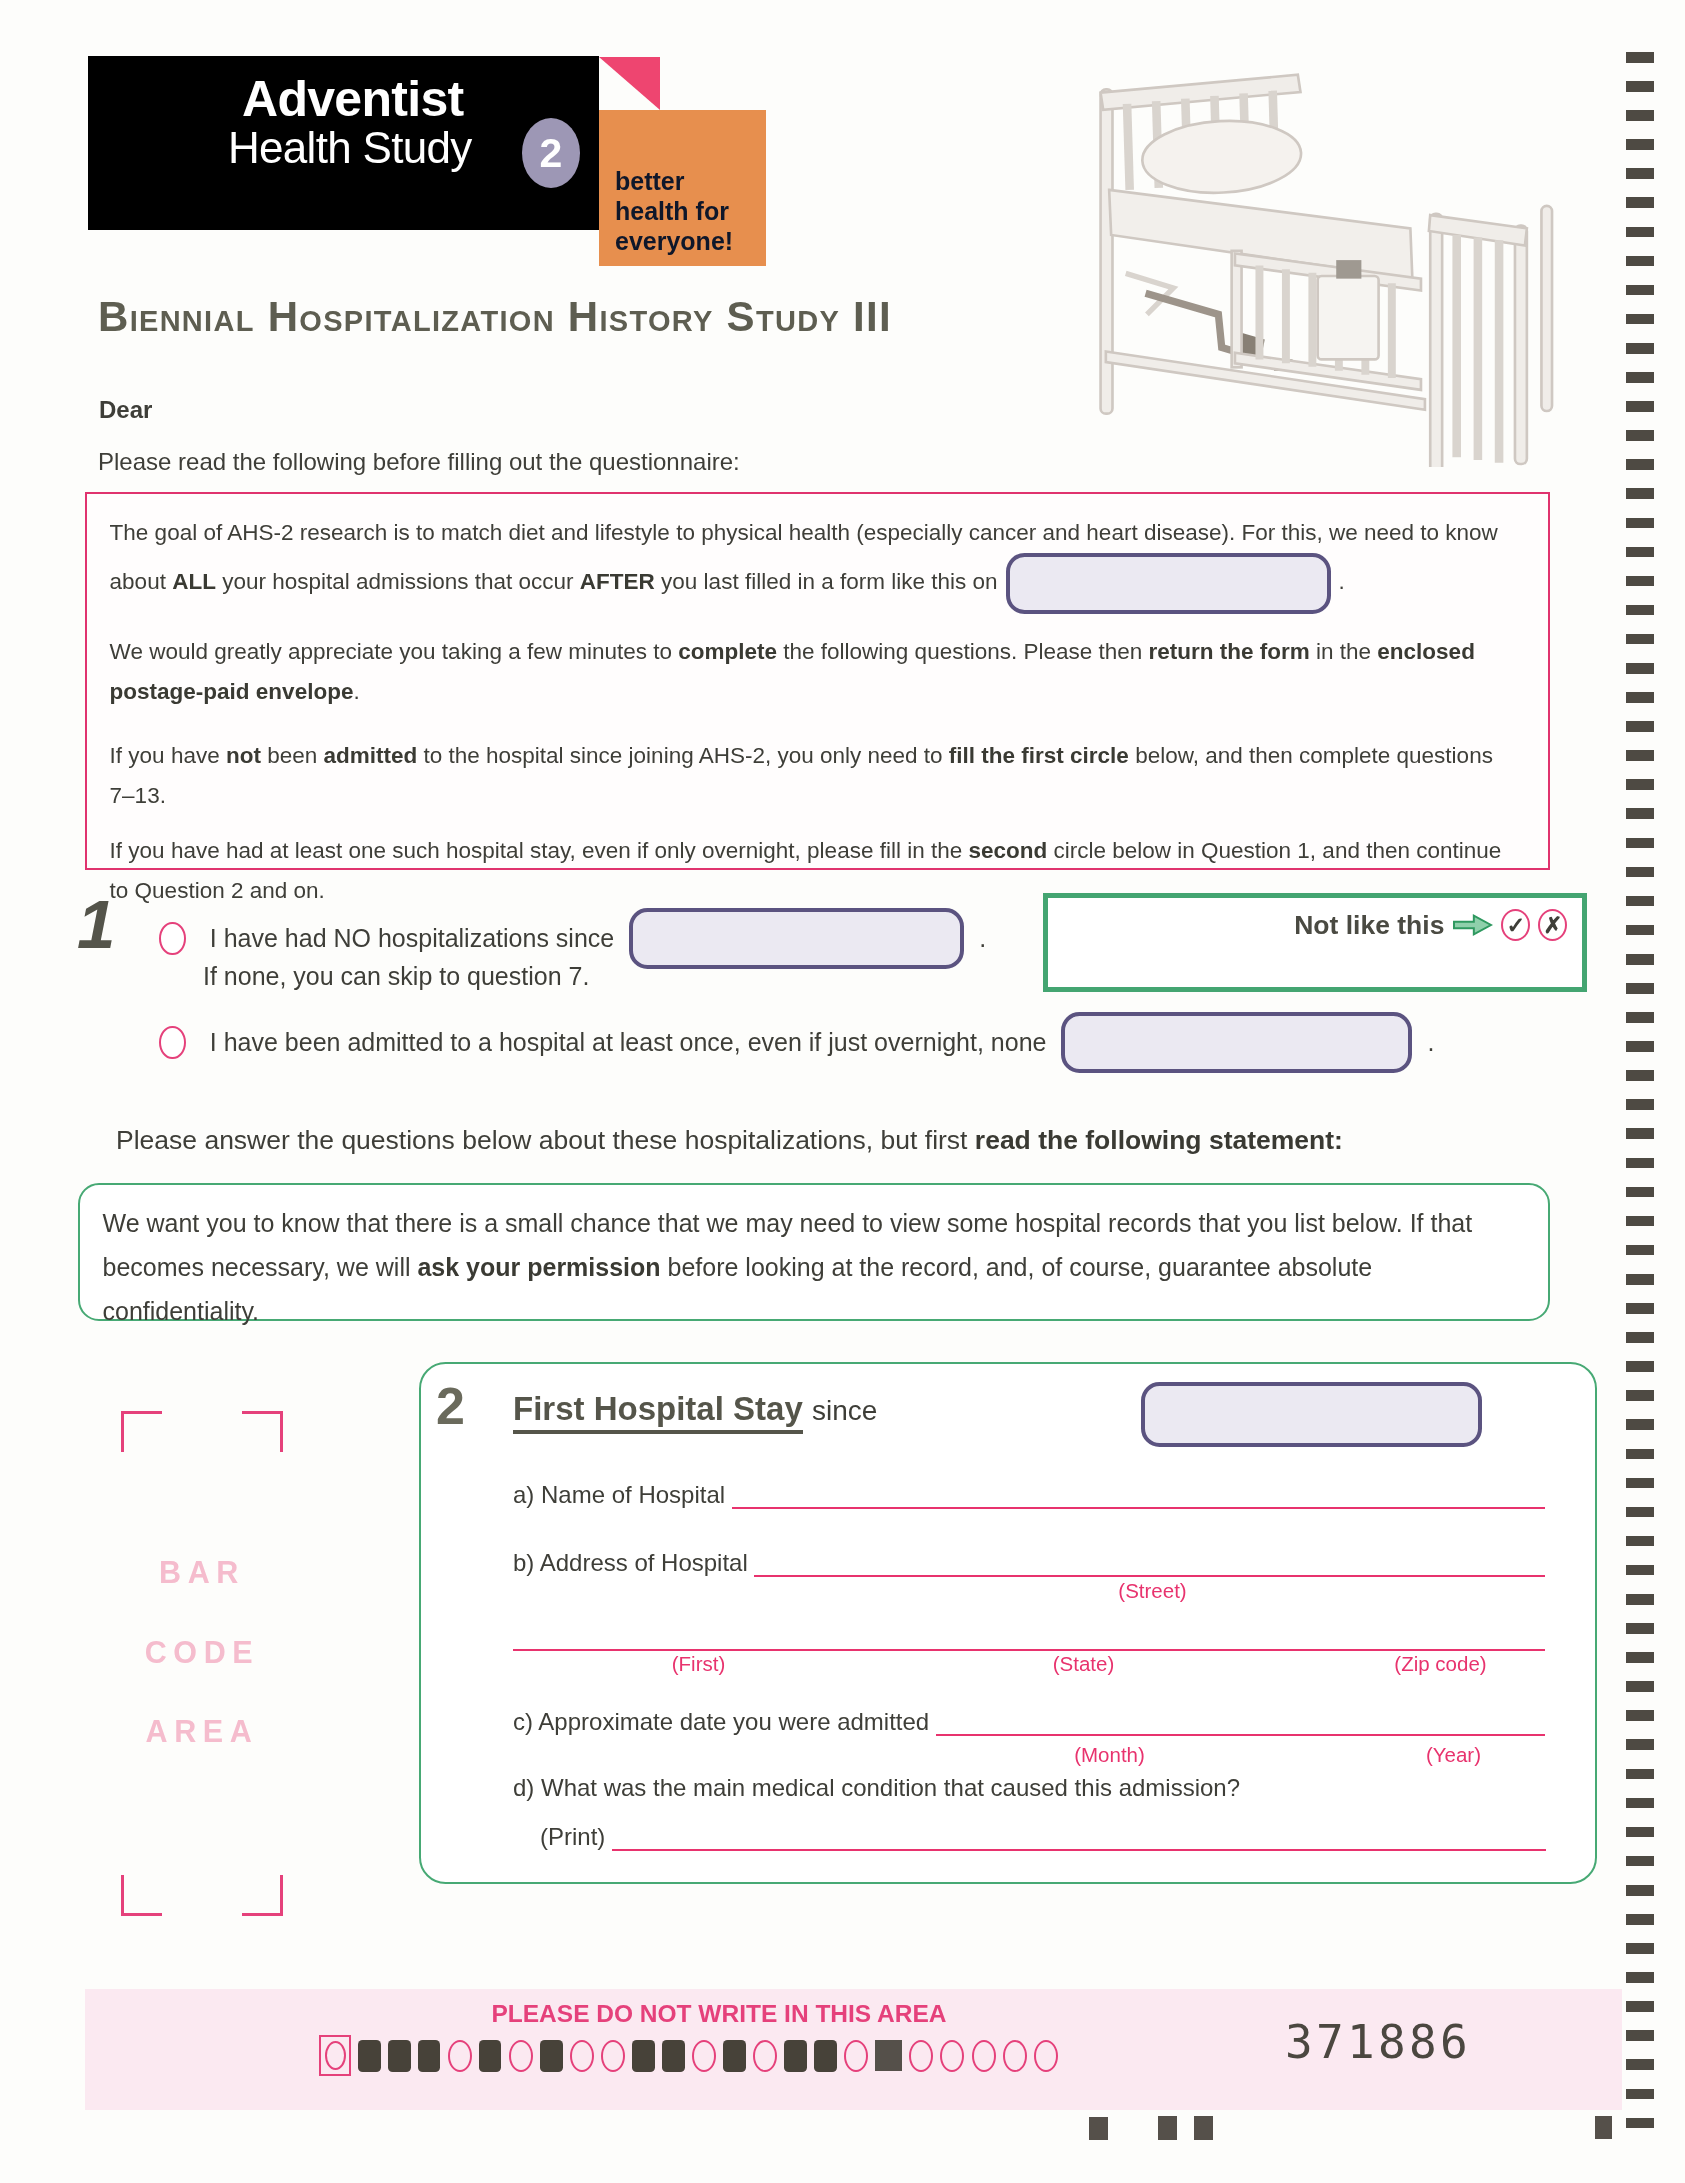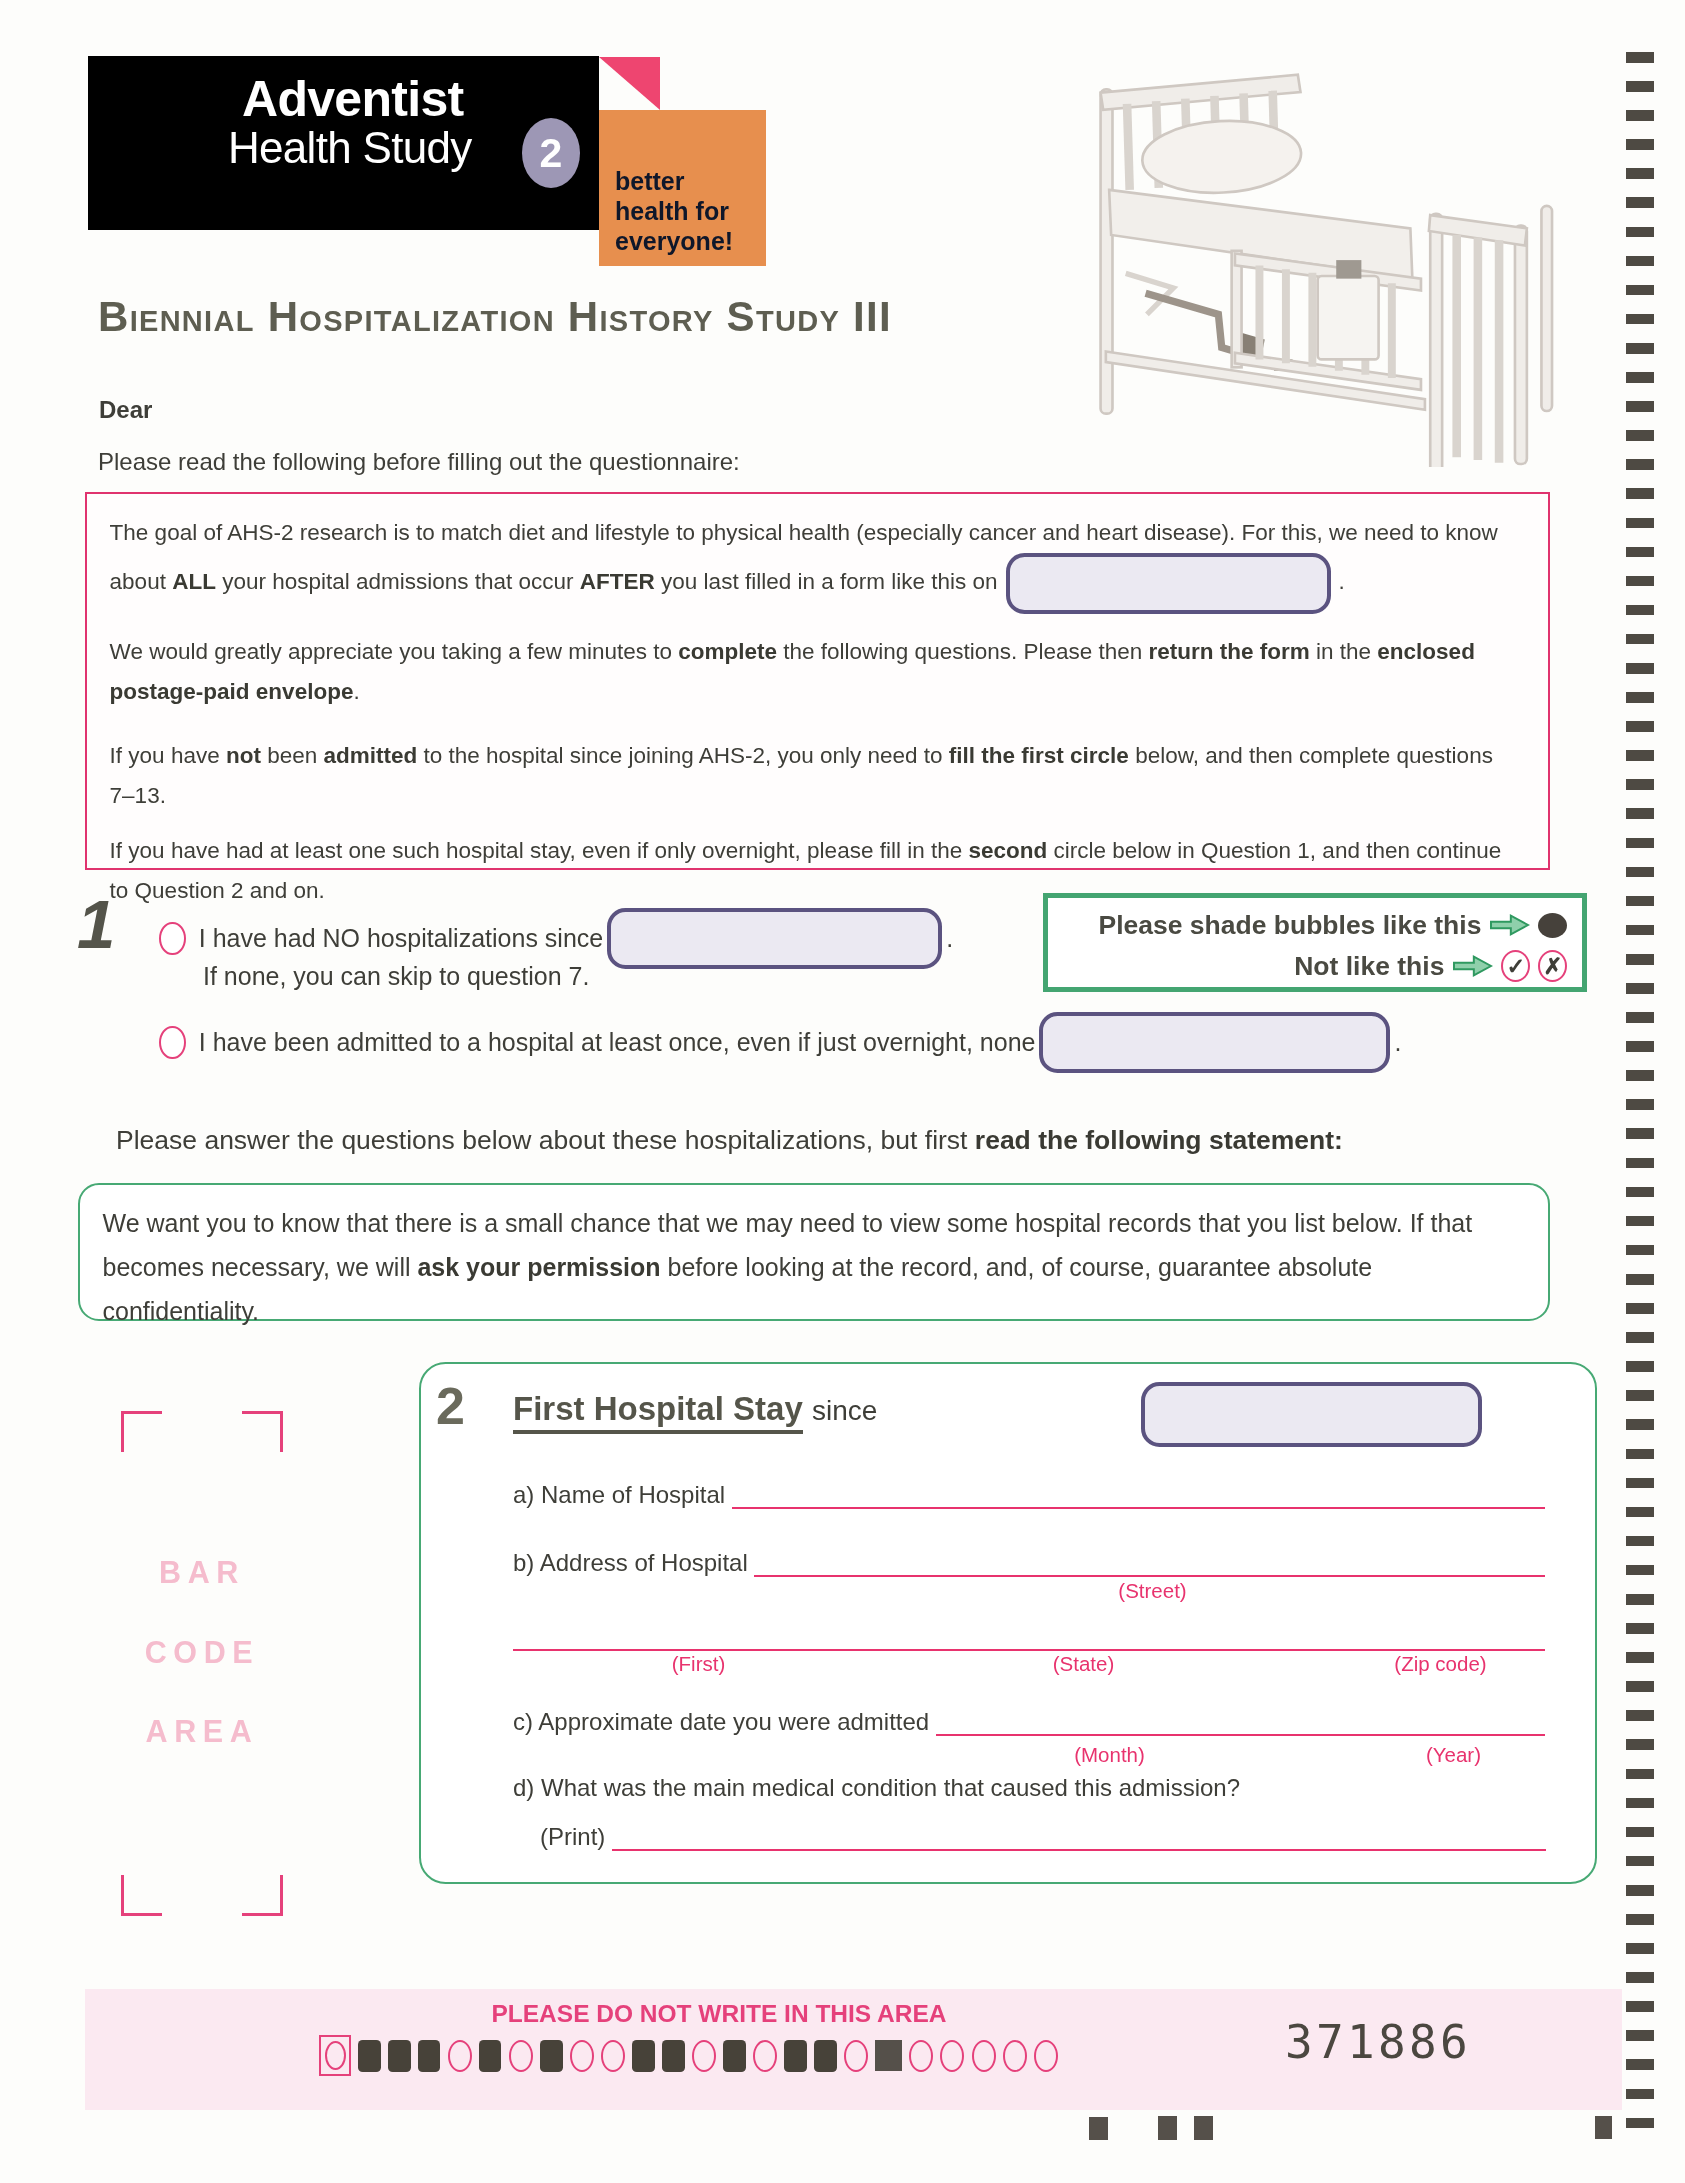--- a/index.html
+++ b/index.html
@@ -29,21 +29,21 @@
   .info-box p.p3{margin-top:24px}
   .info-box p.p4{margin-top:14.6px}
 
   
   .pbox{border:4px solid #5b5380;border-radius:18.5px;background:#ebe9f2;box-sizing:border-box}
   .pbox-inline{display:inline-block;width:325px;height:61px;vertical-align:middle;margin:0 8px}
 
   
   .q1-num{left:77px;top:885px;font-size:69px;font-weight:bold;font-style:italic;color:#54544a}
   .bubble{width:22.5px;height:29px;border:2.6px solid #e5417b;border-radius:50%;background:#fff}
-  .q1-row{display:flex;align-items:center;gap:4px;height:72px}
+  .q1-row{display:flex;align-items:center;gap:15px;height:72px}
   .q1-row1{left:159px;top:902px}
   .q1-row2{left:159px;top:1006px}
   .q1-row .txt{font-size:25px}
   .q1-row .pbox{width:335px;height:61px}
   .q1-row2 .pbox{width:351px;height:61px}
   .q1-line2{left:203px;top:962px;font-size:25px}
 
   
   .shade-box{left:1043px;top:893px;width:544px;height:99px;border:5.3px solid #44a571;background:#fff;
              box-sizing:border-box;padding:6.6px 14.6px 0 0}
@@ -200,27 +200,20 @@
 
 <div class="abs q1-row q1-row2">
   <div class="bubble"></div>
   <span class="txt" style="margin-left:9.3px">I have been admitted to a hospital at least once, even if just overnight, none</span>
   <span class="pbox"></span>
   <span class="txt">.</span>
 </div>
 
 <div class="abs shade-box">
   <div class="shade-row">
-    <span class="stxt">Please shade bubbles like this</span>
-    <svg width="41" height="24" viewBox="0 0 62 36">
-      <path d="M3,13 h30 v-9 l26,14 l-26,14 v-9 h-30 z" fill="#8fd0ab" stroke="#2f9960" stroke-width="3"></path>
-    </svg>
-    <span class="shade-oval"></span>
-  </div>
-  <div class="shade-row">
     <span class="stxt">Not like this</span>
     <svg width="41" height="24" viewBox="0 0 62 36">
       <path d="M3,13 h30 v-9 l26,14 l-26,14 v-9 h-30 z" fill="#8fd0ab" stroke="#2f9960" stroke-width="3"></path>
     </svg>
     <span class="ex-circle">
         <span>✓</span>
       </span>
     <span class="ex-circle">
         <span>✗</span>
       </span>

